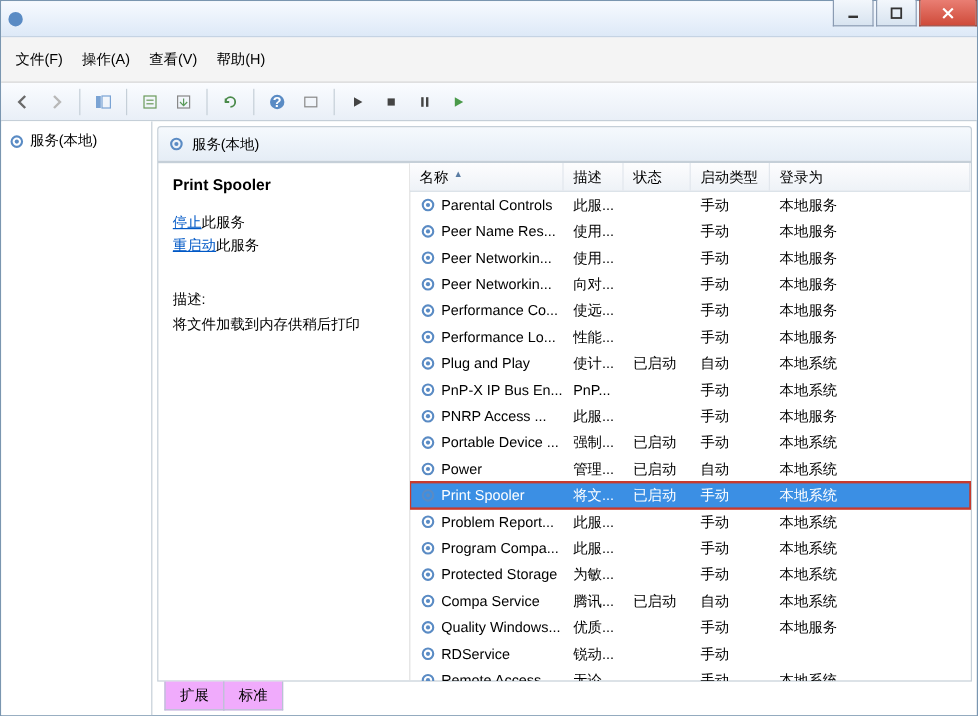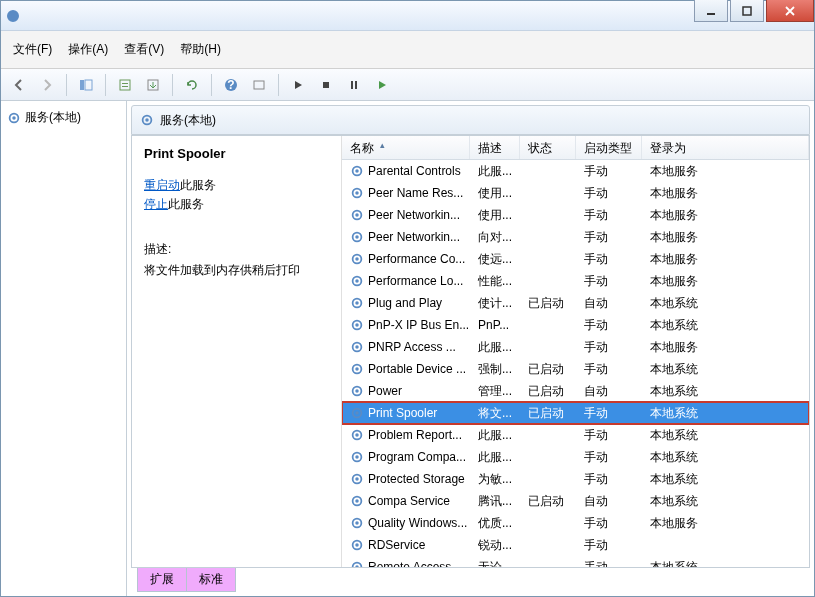--- a/index.html
+++ b/index.html
@@ -187,24 +187,24 @@
             <circle cx="8" cy="8" r="5" fill="none" stroke="#5a8bc4" stroke-width="2"></circle>
             <circle cx="8" cy="8" r="2" fill="#5a8bc4"></circle>
           </svg>
         <span>服务(本地)</span>
       </div>
 
       <div class="content-body">
         <div class="detail-pane">
           <div class="detail-title">Print Spooler</div>
           <div class="action-row">
-            <span class="action-link">重启动</span><span>此服务</span>
+            <span class="action-link">停止</span><span>此服务</span>
           </div>
           <div class="action-row">
-            <span class="action-link">停止</span><span>此服务</span>
+            <span class="action-link">重启动</span><span>此服务</span>
           </div>
           <div class="desc-label">描述:</div>
           <div class="desc-text">将文件加载到内存供稍后打印</div>
         </div>
 
         <div class="list-pane">
           <div class="list-header">
             <div class="col-h c-name">
                 <span>名称</span>
                 <span class="sort-arrow">▴</span>

